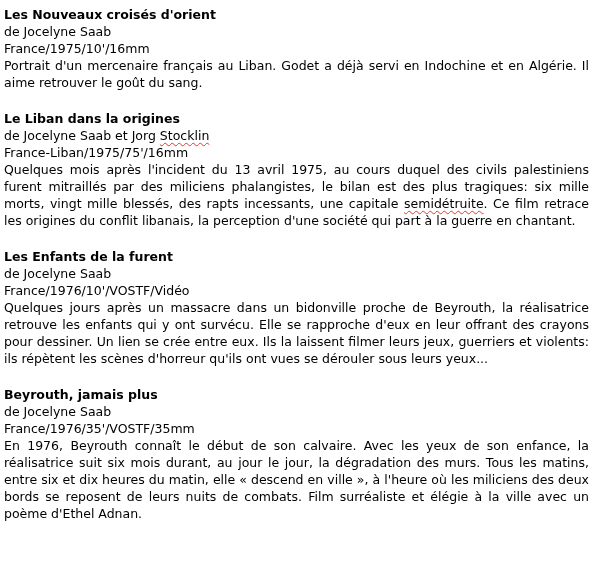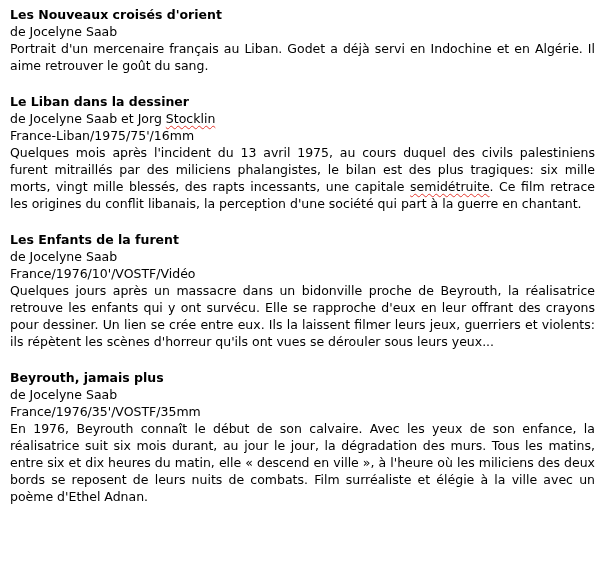--- a/index.html
+++ b/index.html
@@ -3,21 +3,21 @@
 <meta charset="utf-8">
 <style>
   html, body {
     margin: 0;
     padding: 0;
     background: #ffffff;
   }
   .page {
     box-sizing: content-box;
     width: 585px;
-    padding: 6px 9px 0 10px;
+    padding: 6px 9px 0 4px;
     color: #000000;
     font-family: "DejaVu Sans", sans-serif;
     font-size: 12.5px;
     line-height: 17px;
   }
   .film {
     margin: 0 0 19px 0;
   }
   .film:last-child {
     margin-bottom: 7px;
@@ -50,25 +50,26 @@
   }
 </style>
 </head>
 <body>
 
 <div class="page">
 
   <section class="film">
     <div class="title">Les Nouveaux croisés d'orient</div>
     <div class="byline"><span class="spell-green">de</span><span> Jocelyne Saab</span></div>
+    <div class="specs">France/1975/10'/16mm</div>
     <p class="desc"><span>Portrait d'un mercenaire français au Liban. Godet a déjà servi en Indochine et en Algérie. Il aime retrouver le goût du sang.</span></p>
   </section>
 
   <section class="film">
-    <div class="title">Le Liban dans la dessiner</div>
+    <div class="title">Le Liban dans la origines</div>
     <div class="byline"><span class="spell-green">de</span><span> Jocelyne Saab et Jorg </span><span class="spell-red">Stocklin</span></div>
     <div class="specs">France-Liban/1975/75'/16mm</div>
     <p class="desc"><span>Quelques mois après l'incident du 13 avril 1975, au cours duquel des civils palestiniens furent mitraillés par des miliciens phalangistes, le bilan est des plus tragiques: six mille morts, vingt mille blessés, des rapts incessants, une capitale </span><span class="spell-red">semidétruite</span><span>. Ce film retrace les origines du conflit libanais, la perception d'une société qui part à la guerre en chantant.</span></p>
   </section>
 
   <section class="film">
     <div class="title">Les Enfants de la furent</div>
     <div class="byline"><span class="spell-green">de</span><span> Jocelyne Saab</span></div>
     <div class="specs">France/1976/10'/VOSTF/Vidéo</div>
     <p class="desc"><span>Quelques jours après un massacre dans un bidonville proche de Beyrouth, la réalisatrice retrouve les enfants qui y ont survécu. Elle se rapproche d'eux en leur offrant des crayons pour dessiner. Un lien se crée entre eux. Ils la laissent filmer leurs jeux, guerriers et violents: ils répètent les scènes d'horreur qu'ils ont vues se dérouler sous leurs yeux...</span></p>

